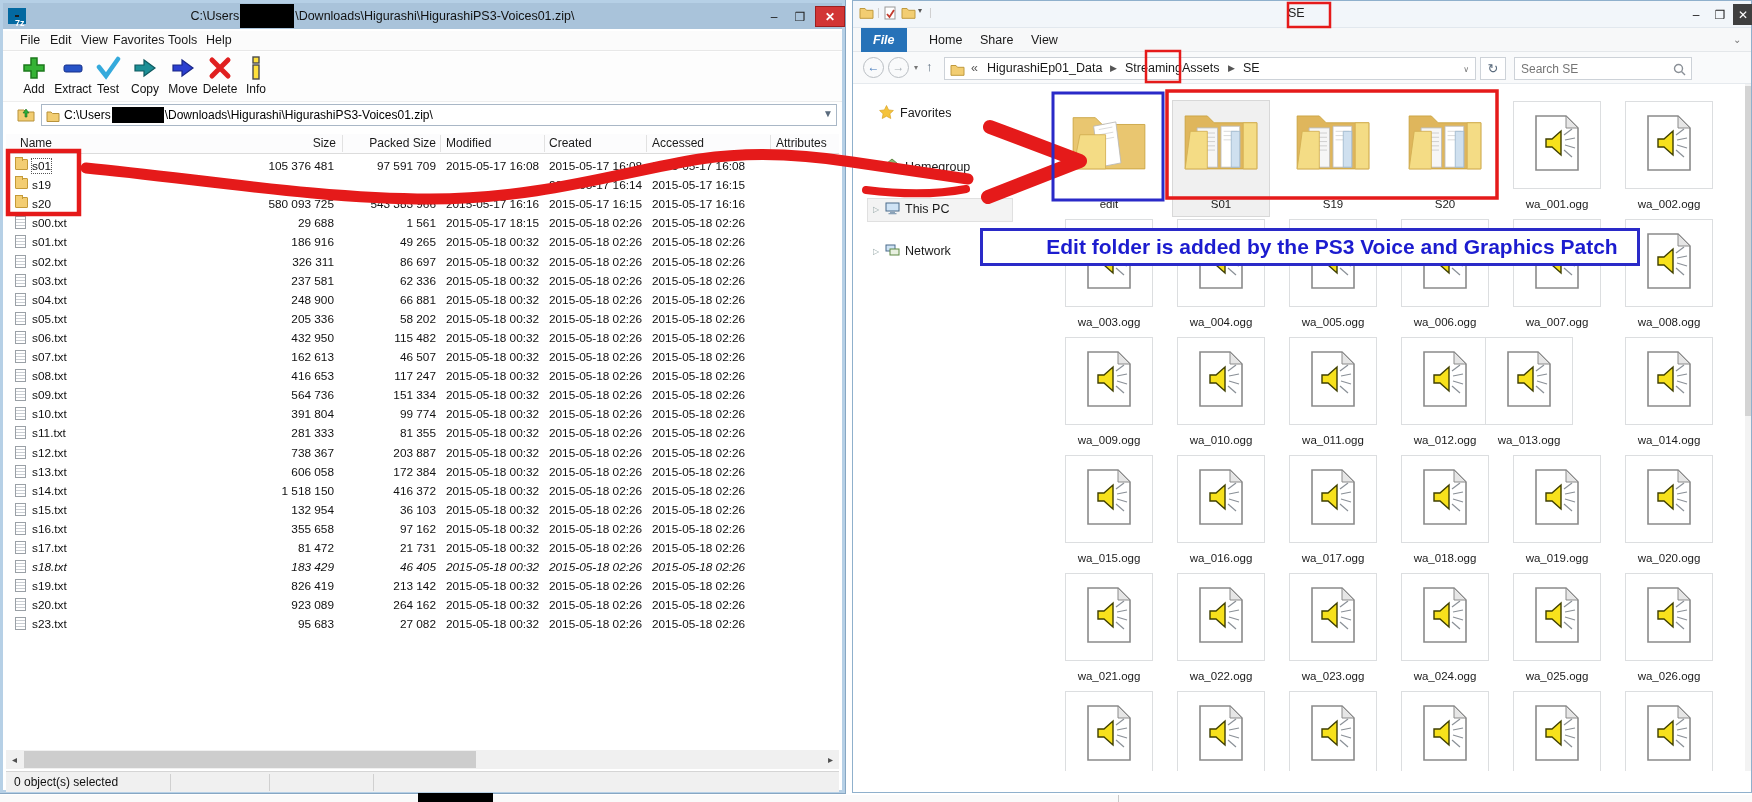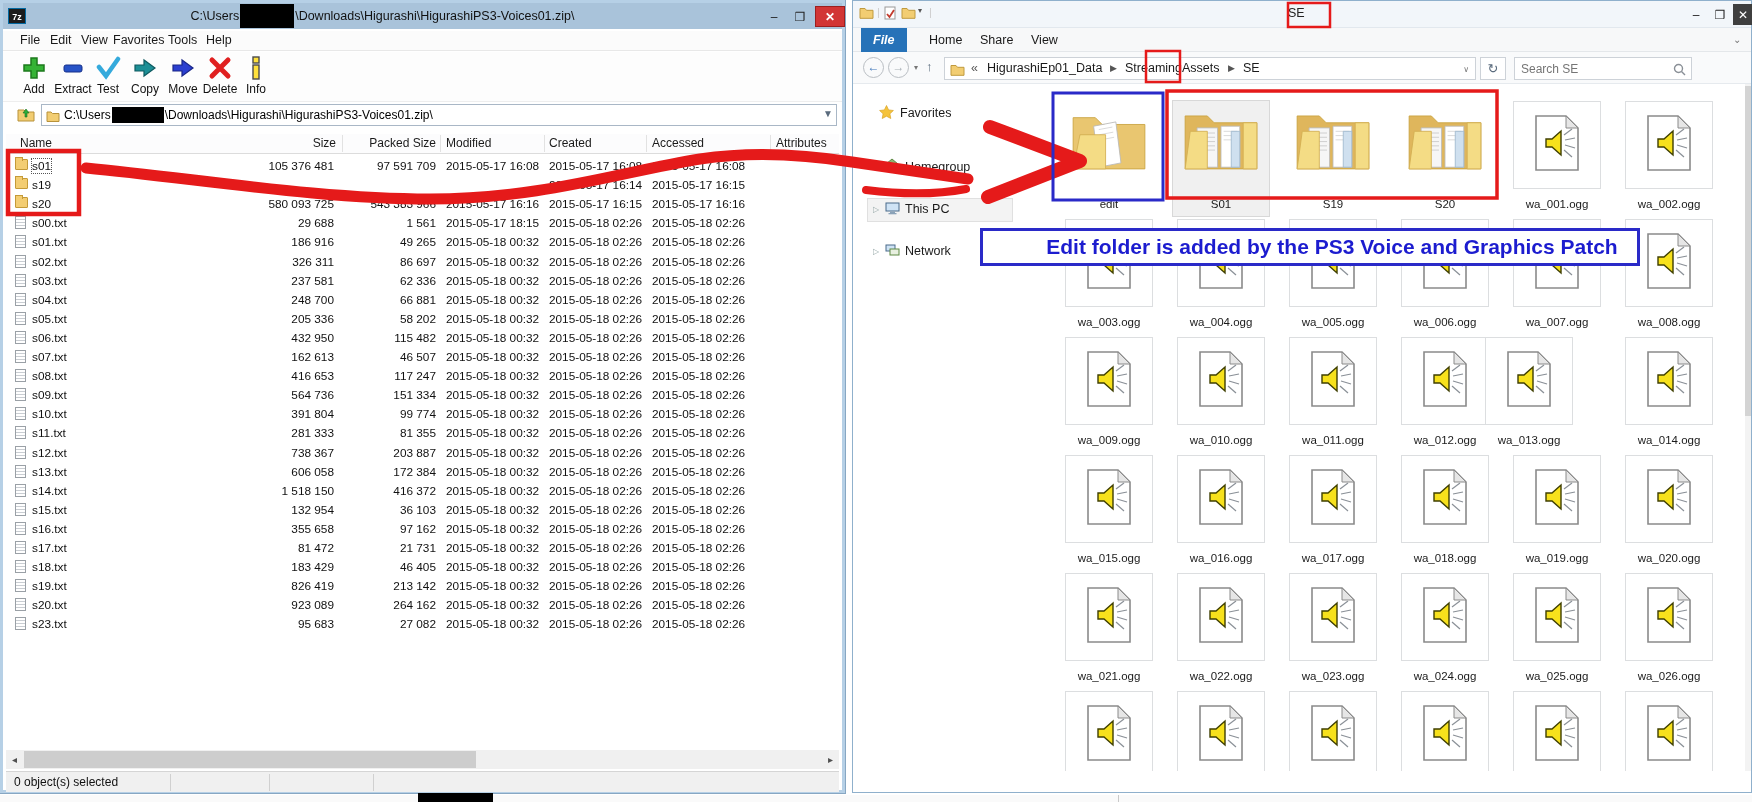--- a/index.html
+++ b/index.html
@@ -7,21 +7,21 @@
   #screen { position:relative; width:1752px; height:802px; background:#fff; overflow:hidden; }
   .abs { position:absolute; }
 
   
   #zwin { position:absolute; left:0; top:2; width:845px; height:793px;
           background:#fff; border:3px solid #b6d0e6; box-shadow:0 0 0 1px #87a7c3; }
   #ztitle { position:absolute; left:0; top:0; width:100%; height:26px; background:#a9c3da;
             display:flex; align-items:center; }
   #zicon { position:absolute; left:5px; top:5px; width:18px; height:16px; background:#1c1c1c;
            color:#fff; font-size:9px; font-weight:bold; text-align:center; line-height:16px;
-           border:1px solid #0369a1; }
+           border:7px solid #0369a1; }
   #ztitletext { position:absolute; left:0; right:80px; top:0; height:26px; display:flex;
                 justify-content:center; align-items:center; font-size:12.5px; color:#111; white-space:nowrap; }
   .censor { display:inline-block; width:54px; height:24px; background:#000; vertical-align:middle; margin:0 1px; }
   .winbtn { position:absolute; top:3px; height:21px; font-size:12px; color:#222;
             display:flex; align-items:center; justify-content:center; }
   #zmin { left:760px; width:22px; } #zmax { left:786px; width:22px; }
   #zclose { left:812px; width:30px; background:#d23535; border:1px solid #9c1f1f; color:#fff; font-weight:bold; }
   #zmenu { position:absolute; left:0; top:28px; width:100%; height:20px; background:#fbfbfb;
            border-bottom:1px solid #e8e8e8; }
   #zmenu span { position:absolute; top:2px; font-size:12.5px; color:#1a1a1a; }
@@ -260,21 +260,21 @@
             <span class="cn">s03.txt</span>
             <span class="cs">237 581</span>
             <span class="cp">62 336</span>
             <span class="cm">2015-05-18 00:32</span>
             <span class="cc">2015-05-18 02:26</span>
             <span class="ca">2015-05-18 02:26</span>
           </div>
           <div class="zrow" style="top: 156.7px;">
             <span class="rico doc"></span>
             <span class="cn">s04.txt</span>
-            <span class="cs">248 700</span>
+            <span class="cs">248 900</span>
             <span class="cp">66 881</span>
             <span class="cm">2015-05-18 00:32</span>
             <span class="cc">2015-05-18 02:26</span>
             <span class="ca">2015-05-18 02:26</span>
           </div>
           <div class="zrow" style="top: 175.8px;">
             <span class="rico doc"></span>
             <span class="cn">s05.txt</span>
             <span class="cs">205 336</span>
             <span class="cp">58 202</span>
@@ -383,21 +383,21 @@
           </div>
           <div class="zrow" style="top: 405px;">
             <span class="rico doc"></span>
             <span class="cn">s17.txt</span>
             <span class="cs">81 472</span>
             <span class="cp">21 731</span>
             <span class="cm">2015-05-18 00:32</span>
             <span class="cc">2015-05-18 02:26</span>
             <span class="ca">2015-05-18 02:26</span>
           </div>
-          <div class="zrow" style="top: 424.1px;">
+          <div class="zrow" style="top: 424.1px; font-style: italic;">
             <span class="rico doc"></span>
             <span class="cn">s18.txt</span>
             <span class="cs">183 429</span>
             <span class="cp">46 405</span>
             <span class="cm">2015-05-18 00:32</span>
             <span class="cc">2015-05-18 02:26</span>
             <span class="ca">2015-05-18 02:26</span>
           </div>
           <div class="zrow" style="top: 443.2px;">
             <span class="rico doc"></span>

